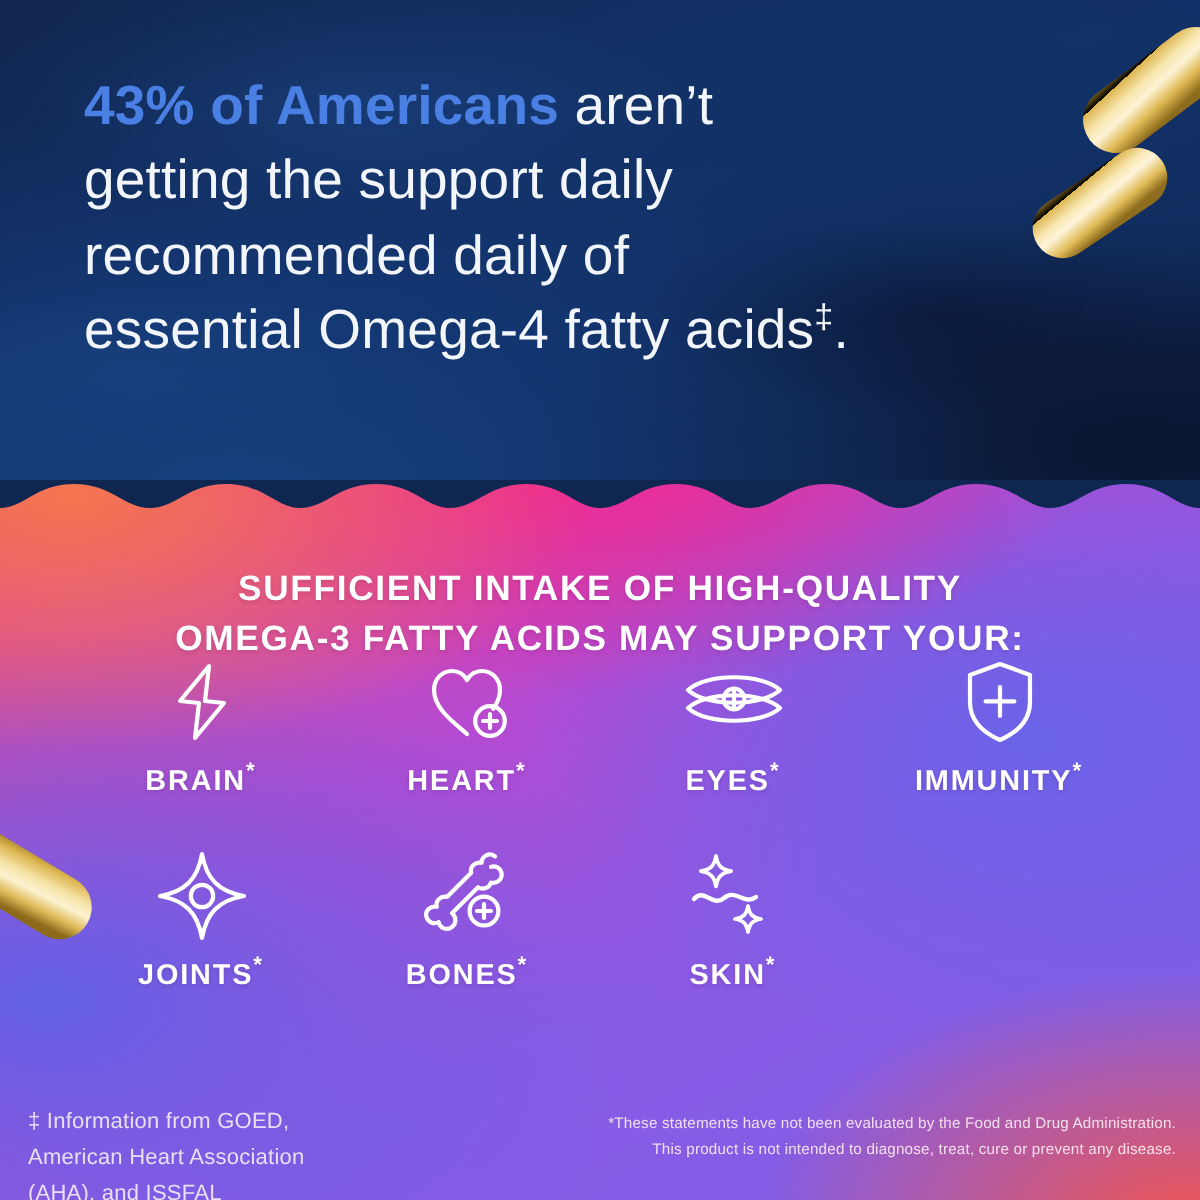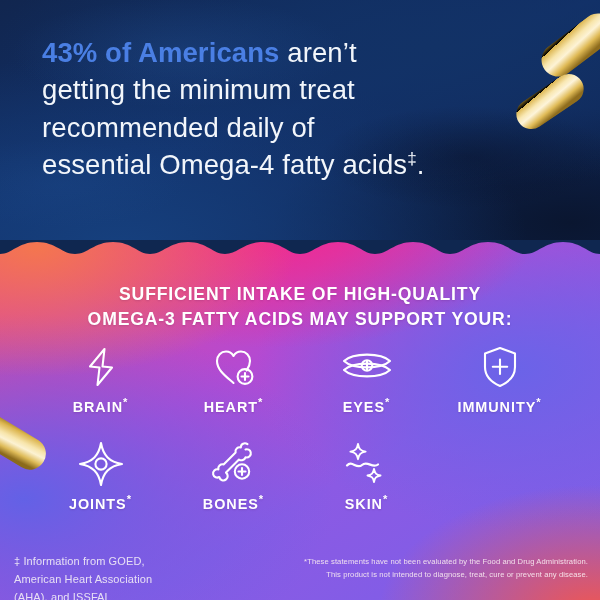--- a/index.html
+++ b/index.html
@@ -60,21 +60,21 @@
   
   .kicker{
     position:absolute;left:0;top:282px;width:600px;z-index:6;text-align:center;
     color:#ffffff;font-weight:700;font-size:17.6px;line-height:1.42;
     letter-spacing:.85px;text-transform:uppercase;
     text-shadow:0 1px 2px rgba(80,20,90,.18);
   }
 
   
   .grid{
-    position:absolute;left:34px;top:344px;width:532px;z-index:6;
+    position:absolute;left:34px;top:328px;width:532px;z-index:6;
     display:grid;grid-template-columns:repeat(4,1fr);row-gap:26px;
   }
   .cell{display:flex;flex-direction:column;align-items:center;}
   .glyph{height:46px;display:flex;align-items:center;justify-content:center;}
   .glyph svg{display:block;}
   .cell-label{
     margin-top:9px;color:#ffffff;font-weight:700;font-size:14.4px;
     letter-spacing:.95px;text-transform:uppercase;white-space:nowrap;
     text-shadow:0 1px 2px rgba(80,20,90,.2);
   }
@@ -129,21 +129,21 @@
           <stop offset="80%" stop-color="#e0bb57"></stop>
           <stop offset="100%" stop-color="#8f6d1e"></stop>
         </linearGradient>
       </defs>
       <rect x="0.5" y="0.5" width="75" height="30" rx="15" ry="15" fill="url(#gp2)"></rect>
     </svg>
   </div>
 
   <div class="hero-copy">
     <span class="hl">43% of Americans</span><span> aren’t</span><br>
-    <span>getting the minimum treat</span><br>
+    <span>getting the support daily</span><br>
     <span>recommended daily of</span><br>
     <span>essential Omega-4 fatty acids</span><span class="sup">‡</span><span>.</span>
   </div>
 
   <div class="panel"></div>
 
   <div class="wave">
     <svg viewBox="0 0 600 36" preserveAspectRatio="none">
       <path d="M0,36 L0,14
                C 12,14 18,2 37,2  C 56,2 62,14 75,14

